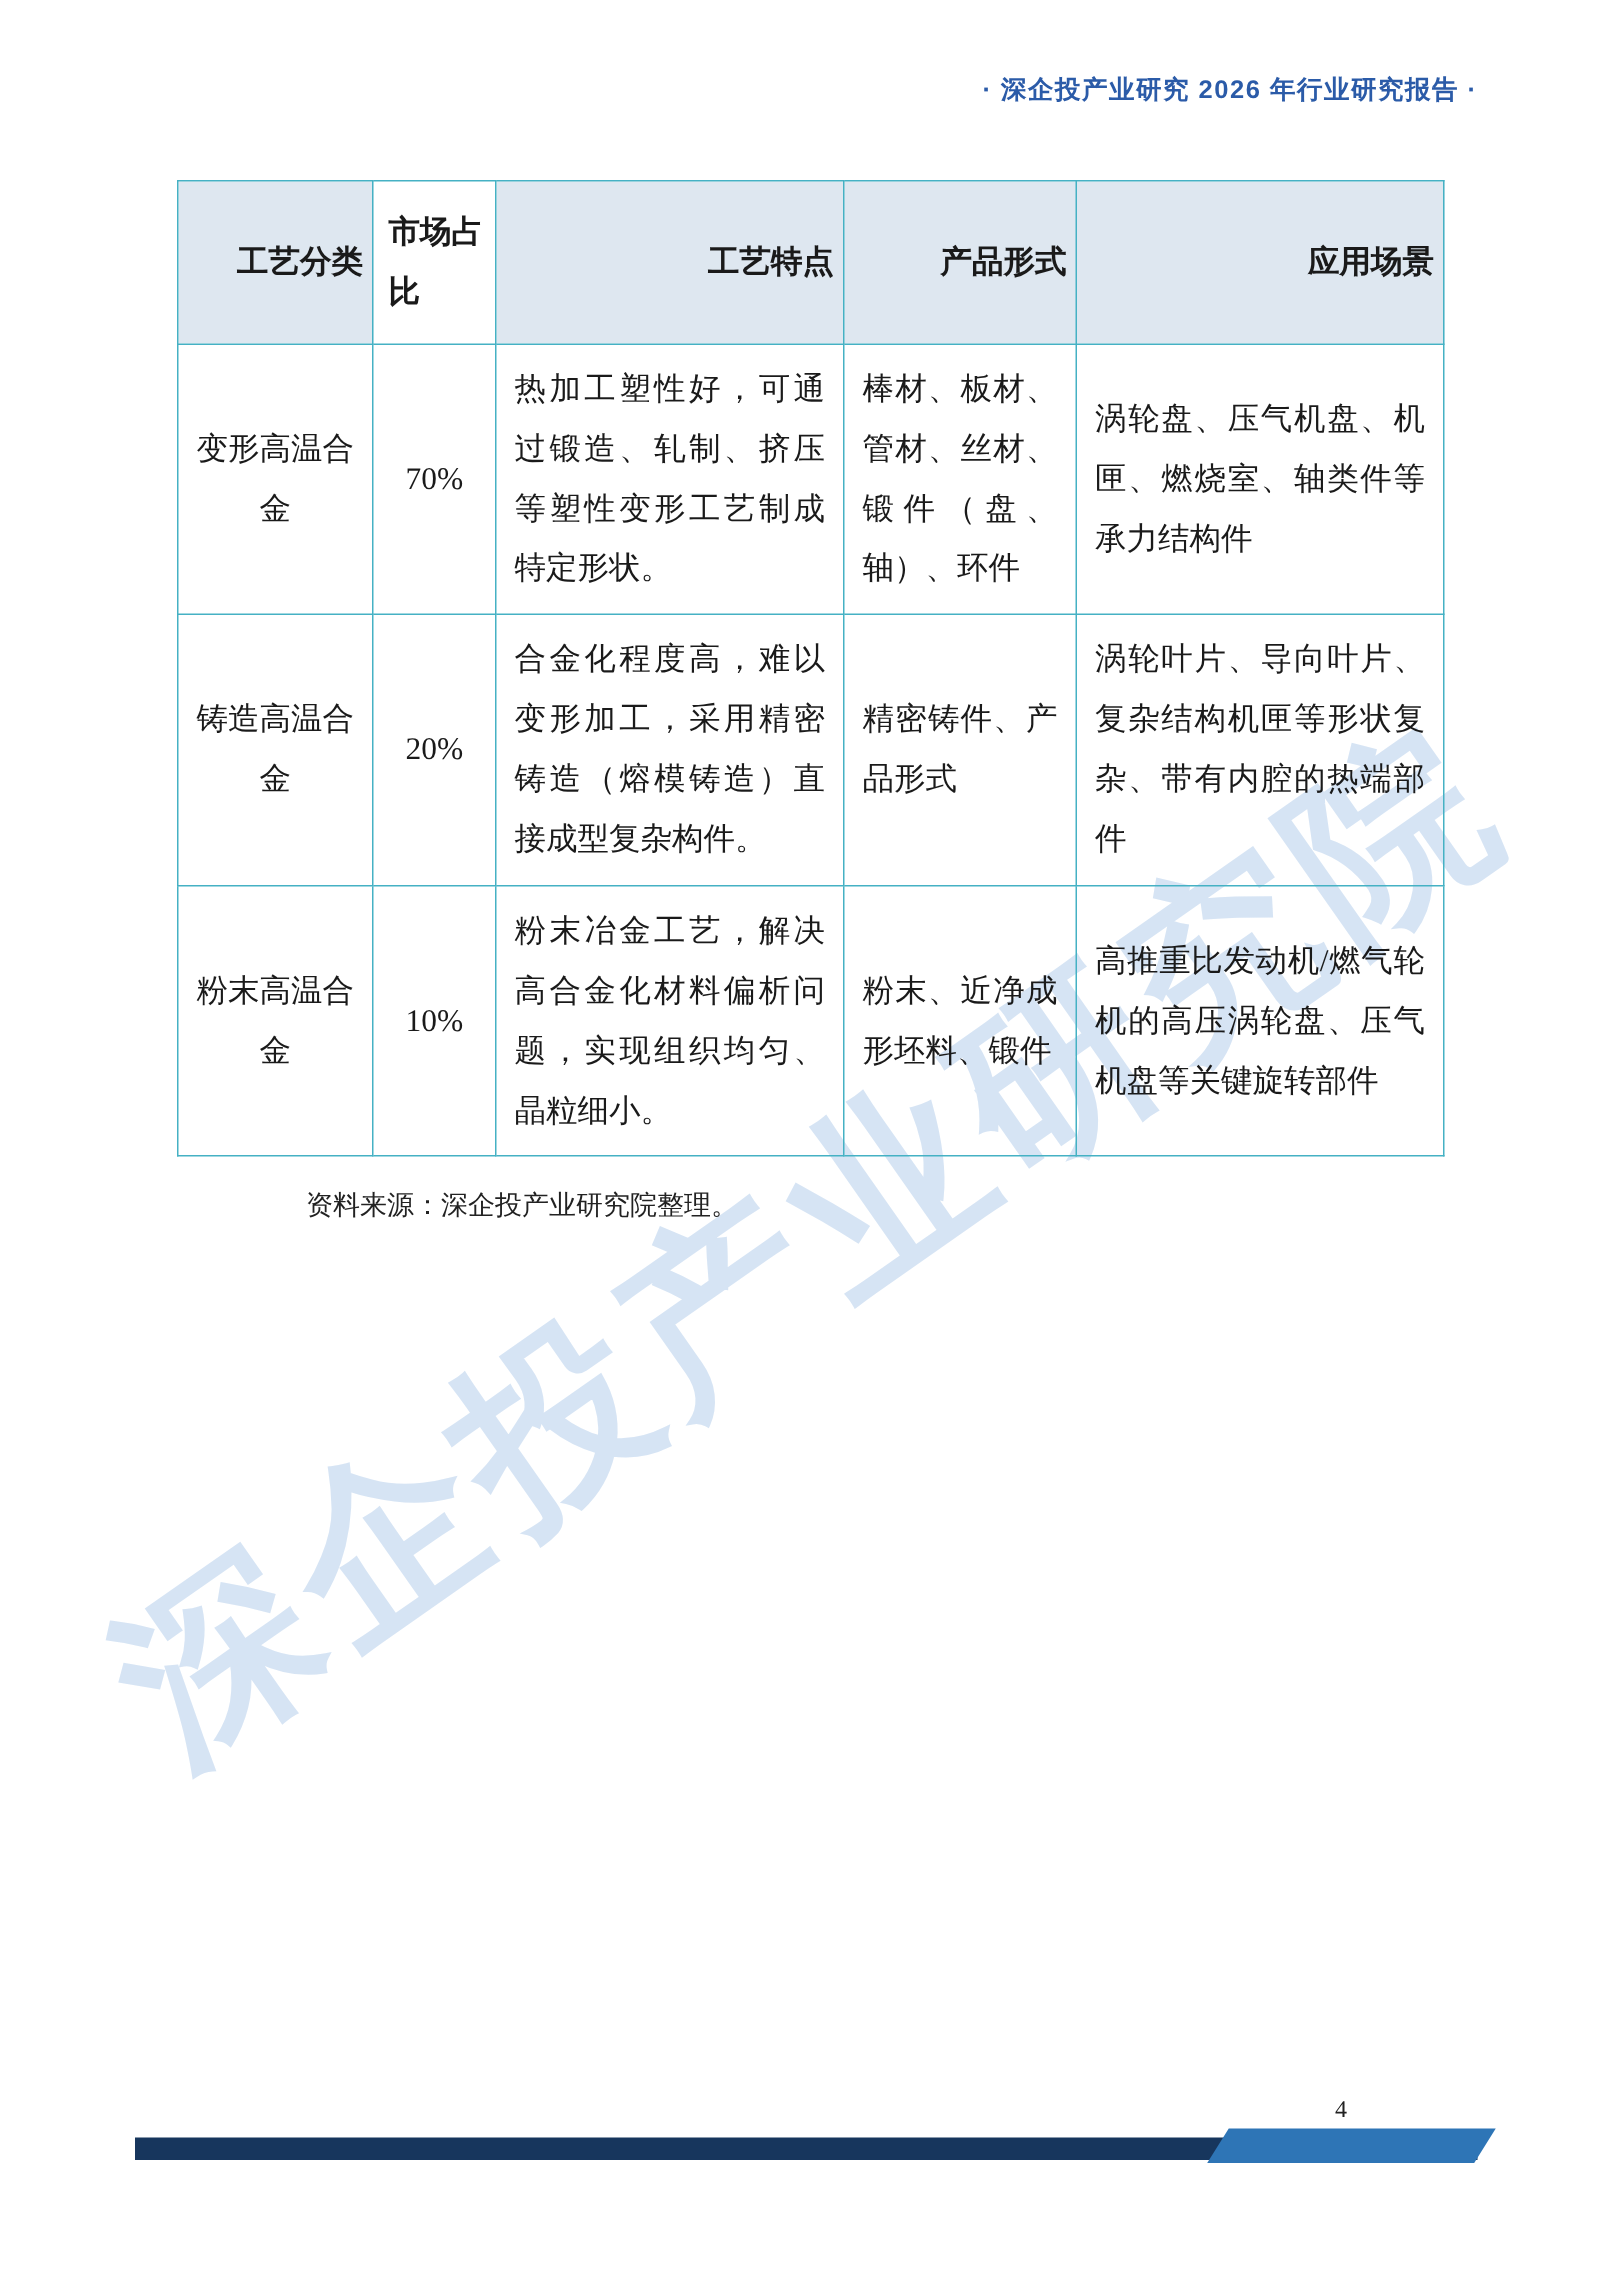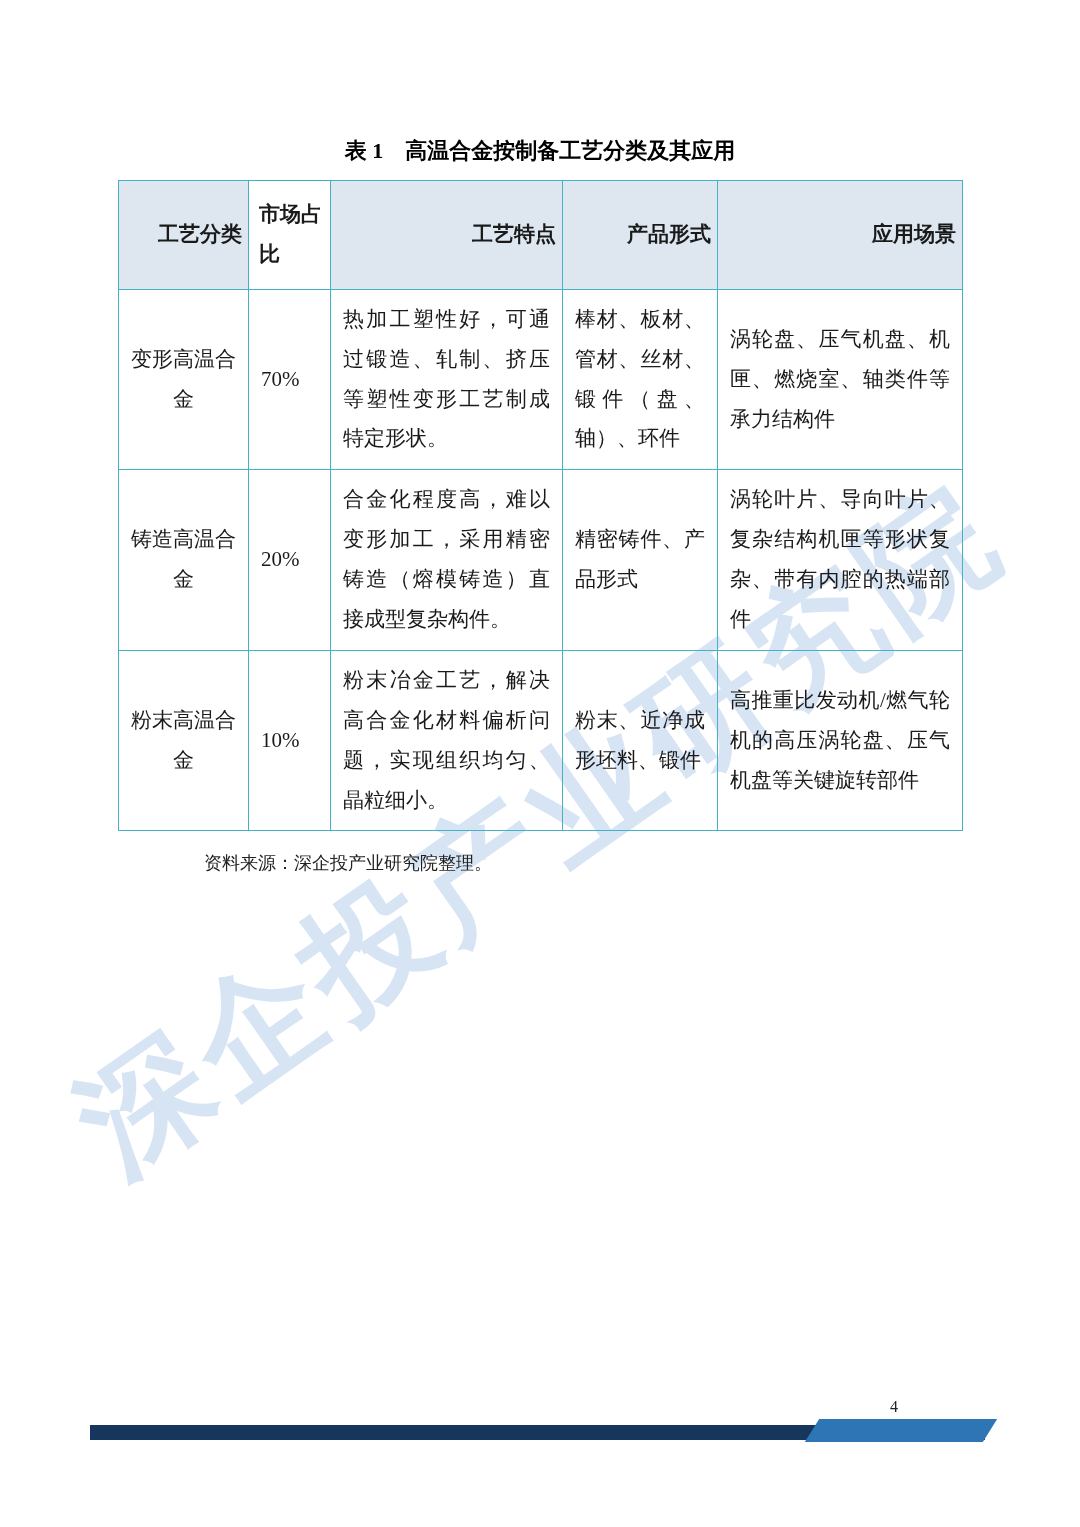--- a/index.html
+++ b/index.html
@@ -64,21 +64,21 @@
     word-break: break-all;
   }
   table.data-table th {
     background: #dee7f0;
     font-weight: bold;
     text-align: right;
     padding: 14px 6px;
   }
   table.data-table th.hdr-white { background: #ffffff; text-align: left; padding-left: 10px; }
   td.c-name  { text-align: center; margin-top: 32px; }
-  td.c-share { text-align: left; }
+  td.c-share { text-align: center; }
   td.c-just  { text-align: justify; }
   td.c-left  { text-align: justify; }
   .source-note {
     margin: 20px 0 0 86px;
     font-size: 18px;
     color: #222;
   }
   .body-para {
     margin: 34px 30px 0 42px;
     font-size: 21px;
@@ -128,27 +128,27 @@
     background: #2e75b6;
     transform: skewX(-32deg);
     z-index: 3;
   }
 </style>
 </head>
 <body>
 
 <div class="page">
 
+  <div class="header-note">· 深企投产业研究 2026 年行业研究报告 ·</div>
 
   <div class="watermark">深企投产业研究院</div>
 
   <div class="content">
 
 
-    <div class="table-title">表 1　高温合金按制备工艺分类及其应用</div>
 
     <table class="data-table">
       <colgroup>
         <col style="width:130px">
         <col style="width:82px">
         <col style="width:232px">
         <col style="width:155px">
         <col style="width:245px">
       </colgroup>
       <thead>

